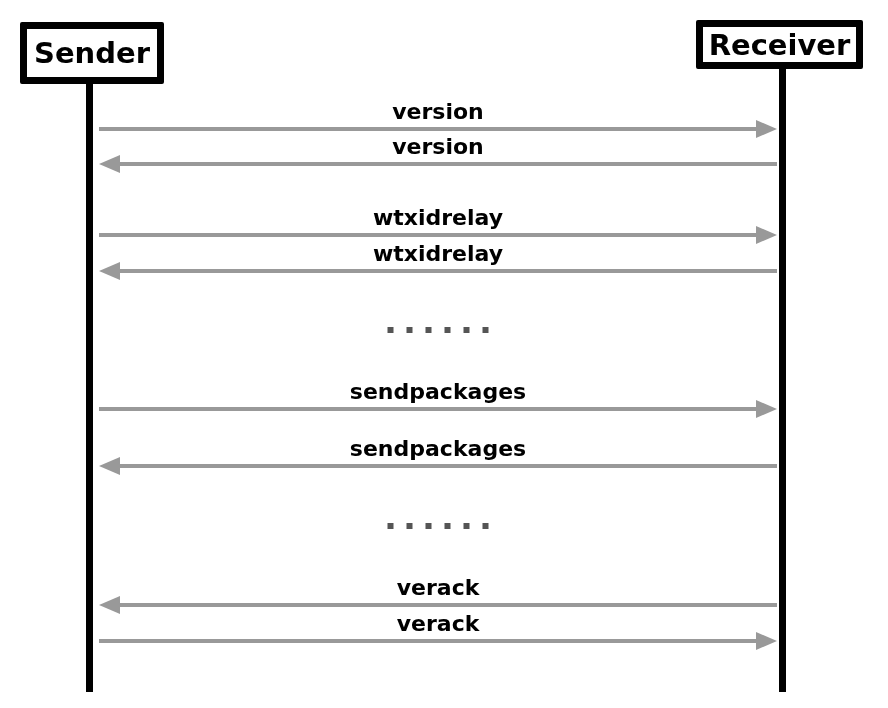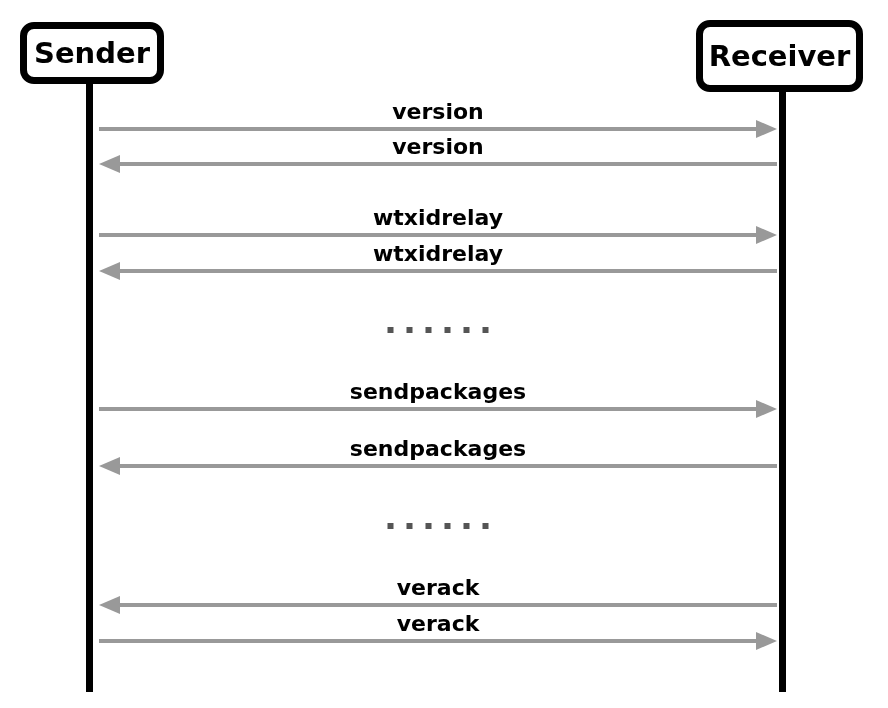--- a/index.html
+++ b/index.html
@@ -13,21 +13,21 @@
   }
   .canvas {
     position: relative;
     width: 888px; height: 708px;
     background: var(--bg-color, #ffffff);
   }
   .actor-box {
     position: absolute;
     box-sizing: border-box;
     border: 7px solid var(--actor-border, #000000);
-    border-radius: 14px;
+    border-radius: 2px;
     background: #ffffff;
     display: flex;
     align-items: center;
     justify-content: center;
     font-weight: 700;
     font-size: 29px;
     color: var(--text-color, #000000);
     z-index: 2;
   }
   .lifeline {
@@ -80,21 +80,21 @@
     background: var(--dots-color, #555555);
   }
 </style>
 </head>
 <body>
 
 <div class="canvas">
   <div class="actor-box" id="actor-sender" style="left: 20px; top: 22px; width: 144px; height: 62px;">
     <span>Sender</span>
   </div>
-  <div class="actor-box" id="actor-receiver" style="left: 696px; top: 20px; width: 167px; height: 72px;">
+  <div class="actor-box" id="actor-receiver" style="left: 696px; top: 20px; width: 167px; height: 49px;">
     <span>Receiver</span>
   </div>
   <div class="lifeline" id="lifeline-sender" style="left: 86px; top: 50px; height: 642px;"></div>
   <div class="lifeline" id="lifeline-receiver" style="left: 779px; top: 50px; height: 642px;"></div>
   <div id="messages">
       <div class="msg-label" style="left: 438px; top: 99px;">version</div>
       <div class="msg-line" style="top: 127px; left: 99px; width: 657px;"></div>
       <div class="msg-head right" style="top: 120px; left: 756px;"></div>
       <div class="msg-label" style="left: 438px; top: 134px;">version</div>
       <div class="msg-line" style="top: 162px; left: 120px; width: 657px;"></div>

